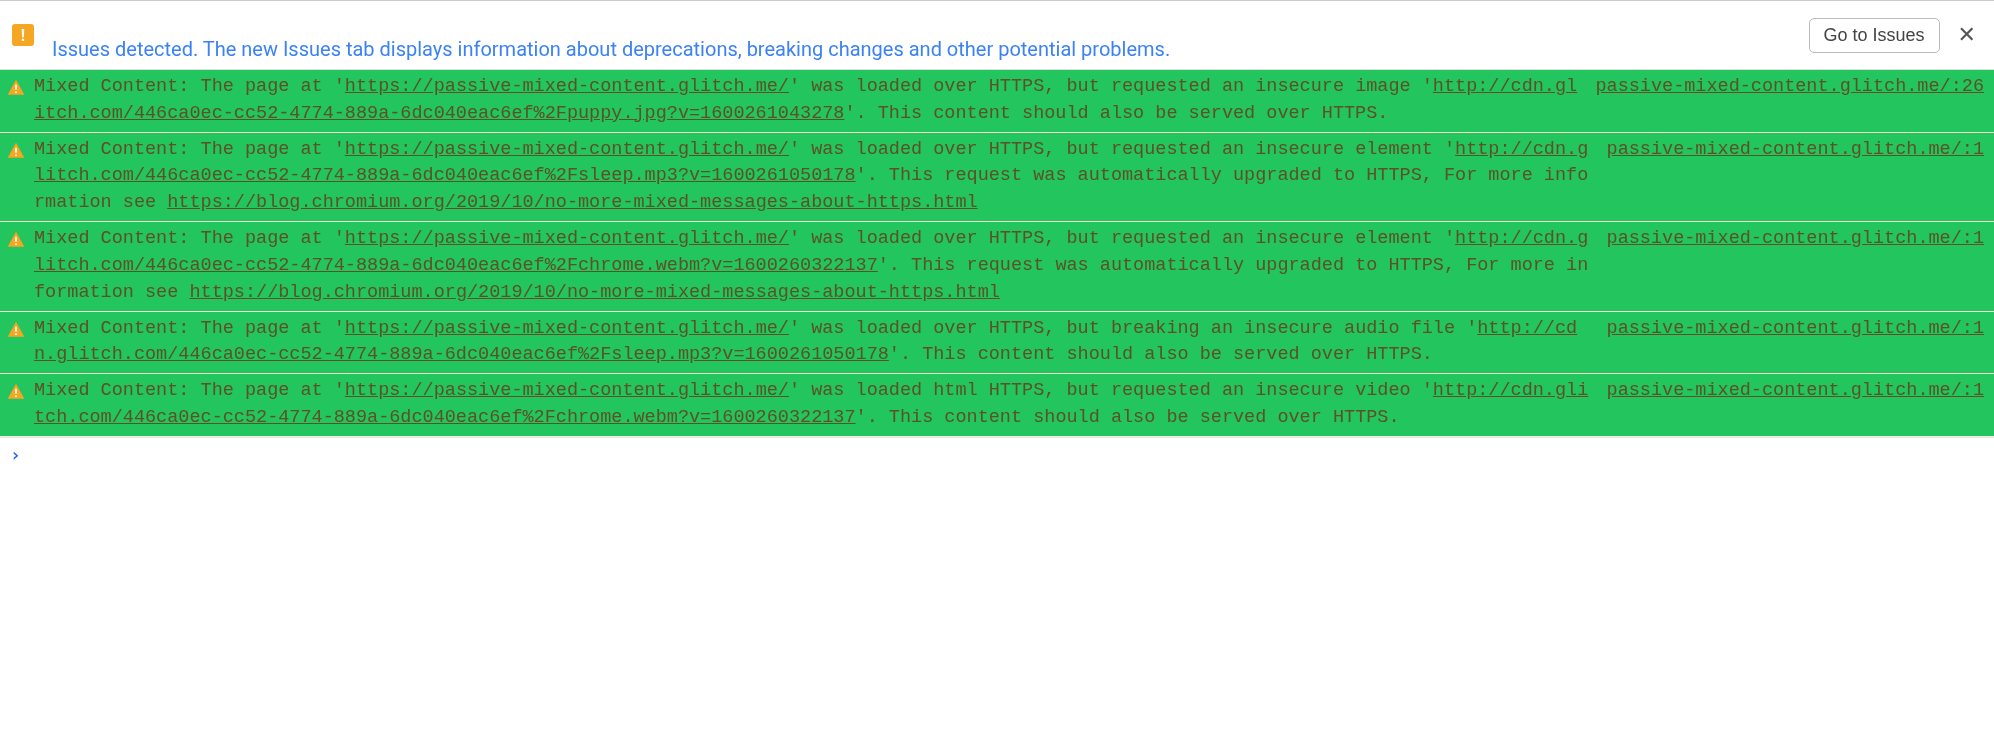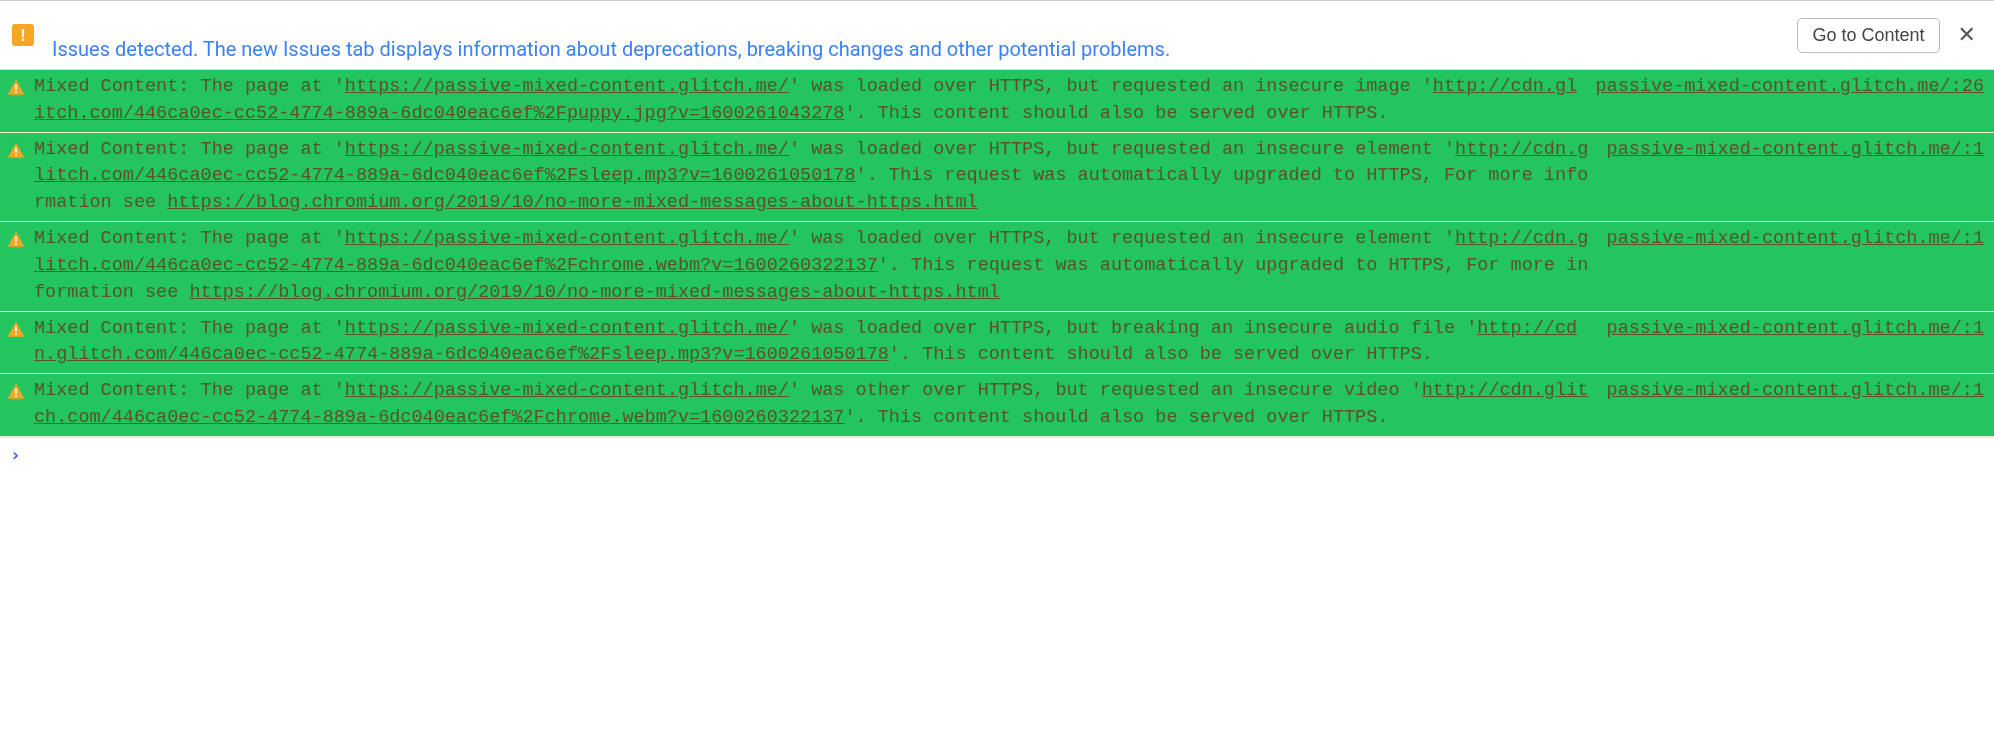--- a/index.html
+++ b/index.html
@@ -111,21 +111,21 @@
   .prompt-row .chev {
     font-weight: bold;
   }
 </style>
 </head>
 <body>
 
 <div class="issues-bar">
   <span class="issues-icon"></span>
   <span class="msg">Issues detected. The new Issues tab displays information about deprecations, breaking changes and other potential problems.</span>
-  <button class="go-button">Go to Content</button>
+  <button class="go-button">Go to Issues</button>
   <span class="close-x">✕</span>
 </div>
 
 <div class="console-area">
 
   <div class="warning-row">
     <span class="warn-icon">
       <svg viewBox="0 0 24 24">
           <path fill="#f5a623" d="M12 2 L22 20 L2 20 Z"></path>
           <rect x="11" y="8" width="2" height="6" fill="#fff"></rect>
@@ -182,21 +182,21 @@
 
   <div class="warning-row">
     <span class="warn-icon">
       <svg viewBox="0 0 24 24">
           <path fill="#f5a623" d="M12 2 L22 20 L2 20 Z"></path>
           <rect x="11" y="8" width="2" height="6" fill="#fff"></rect>
           <rect x="11" y="16" width="2" height="2" fill="#fff"></rect>
         </svg>
     </span>
     <div class="body">
-      <span>Mixed Content: The page at '</span><span class="u">https://passive-mixed-content.glitch.me/</span><span>' was other over HTTPS, but requested an insecure video '</span><span class="u">http://cdn.glitch.com/446ca0ec-cc52-4774-889a-6dc040eac6ef%2Fchrome.webm?v=1600260322137</span><span>'. This content should also be served over HTTPS.</span><span class="u"></span><span></span>
+      <span>Mixed Content: The page at '</span><span class="u">https://passive-mixed-content.glitch.me/</span><span>' was loaded html HTTPS, but requested an insecure video '</span><span class="u">http://cdn.glitch.com/446ca0ec-cc52-4774-889a-6dc040eac6ef%2Fchrome.webm?v=1600260322137</span><span>'. This content should also be served over HTTPS.</span><span class="u"></span><span></span>
     </div>
     <span class="source">passive-mixed-content.glitch.me/:1</span>
   </div>
 
 </div>
 
 <div class="prompt-row">
   <span class="chev">›</span>
 </div>
 

